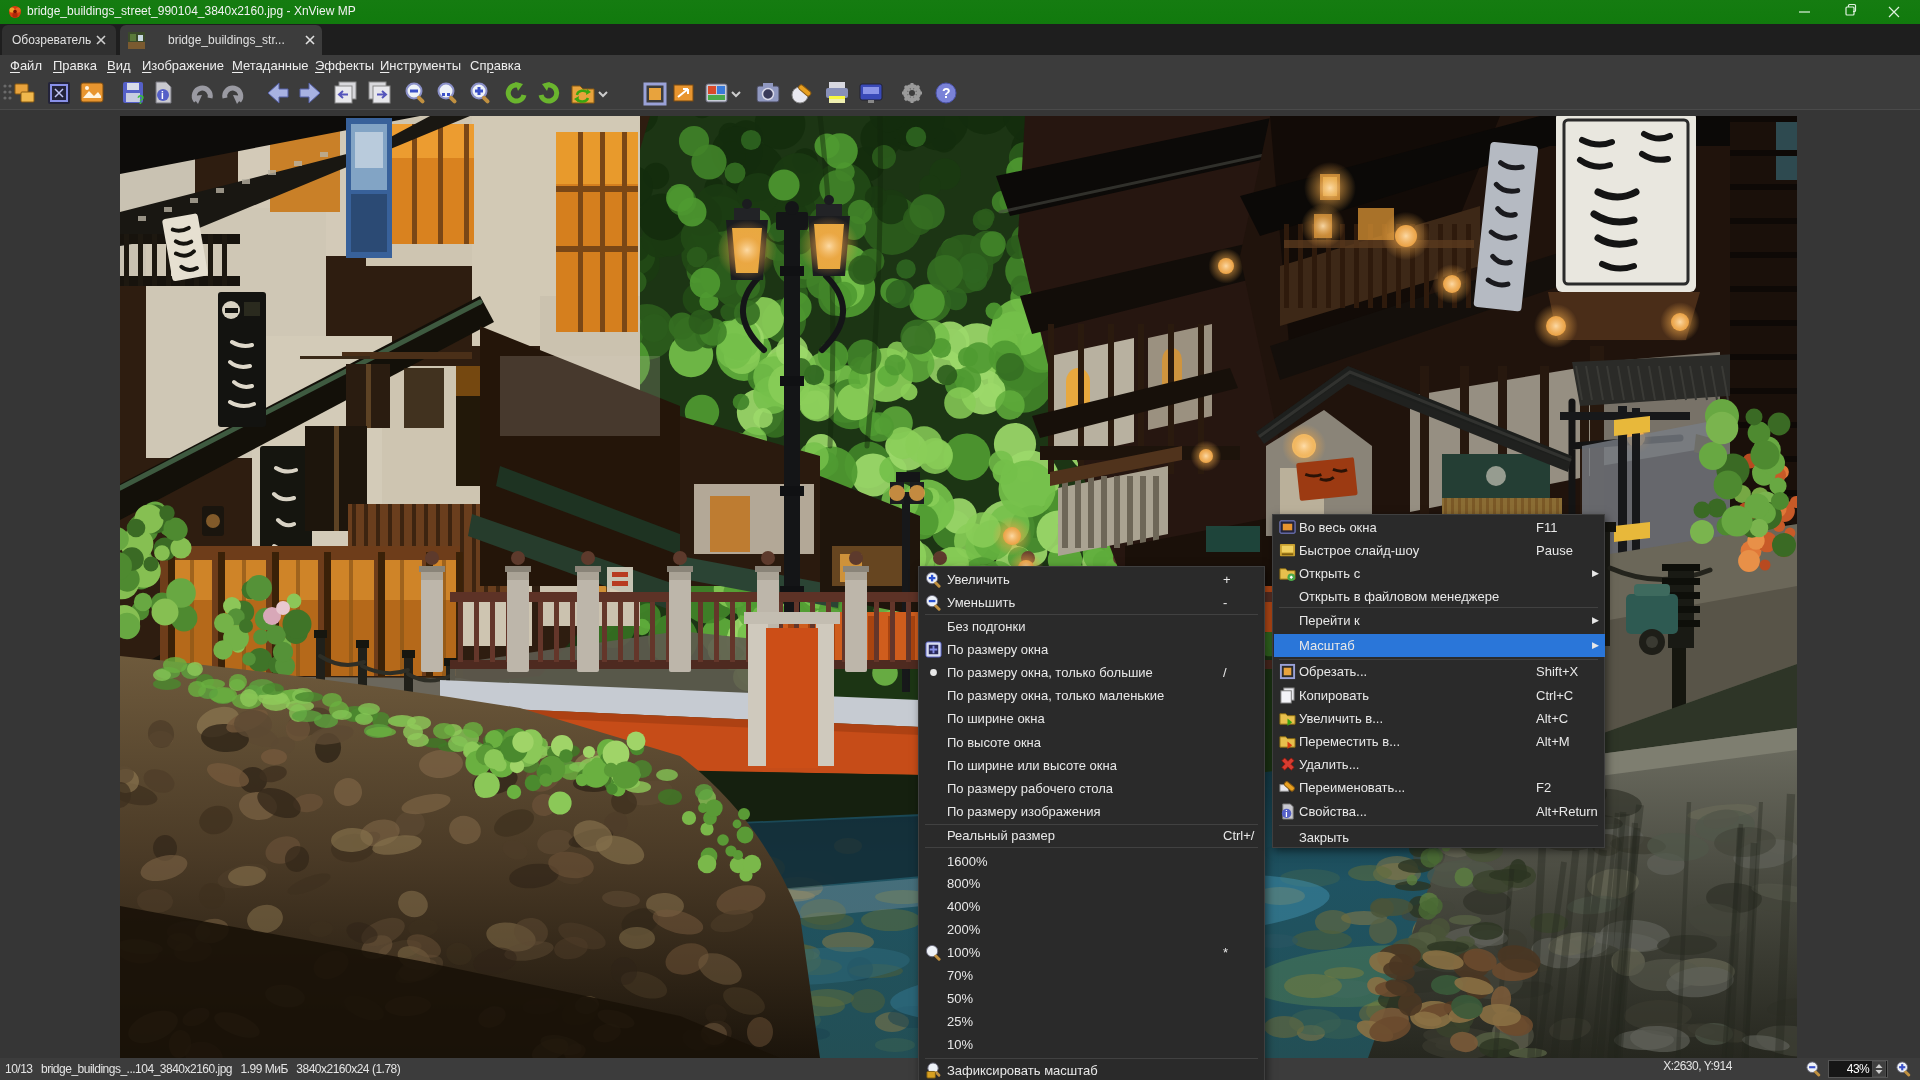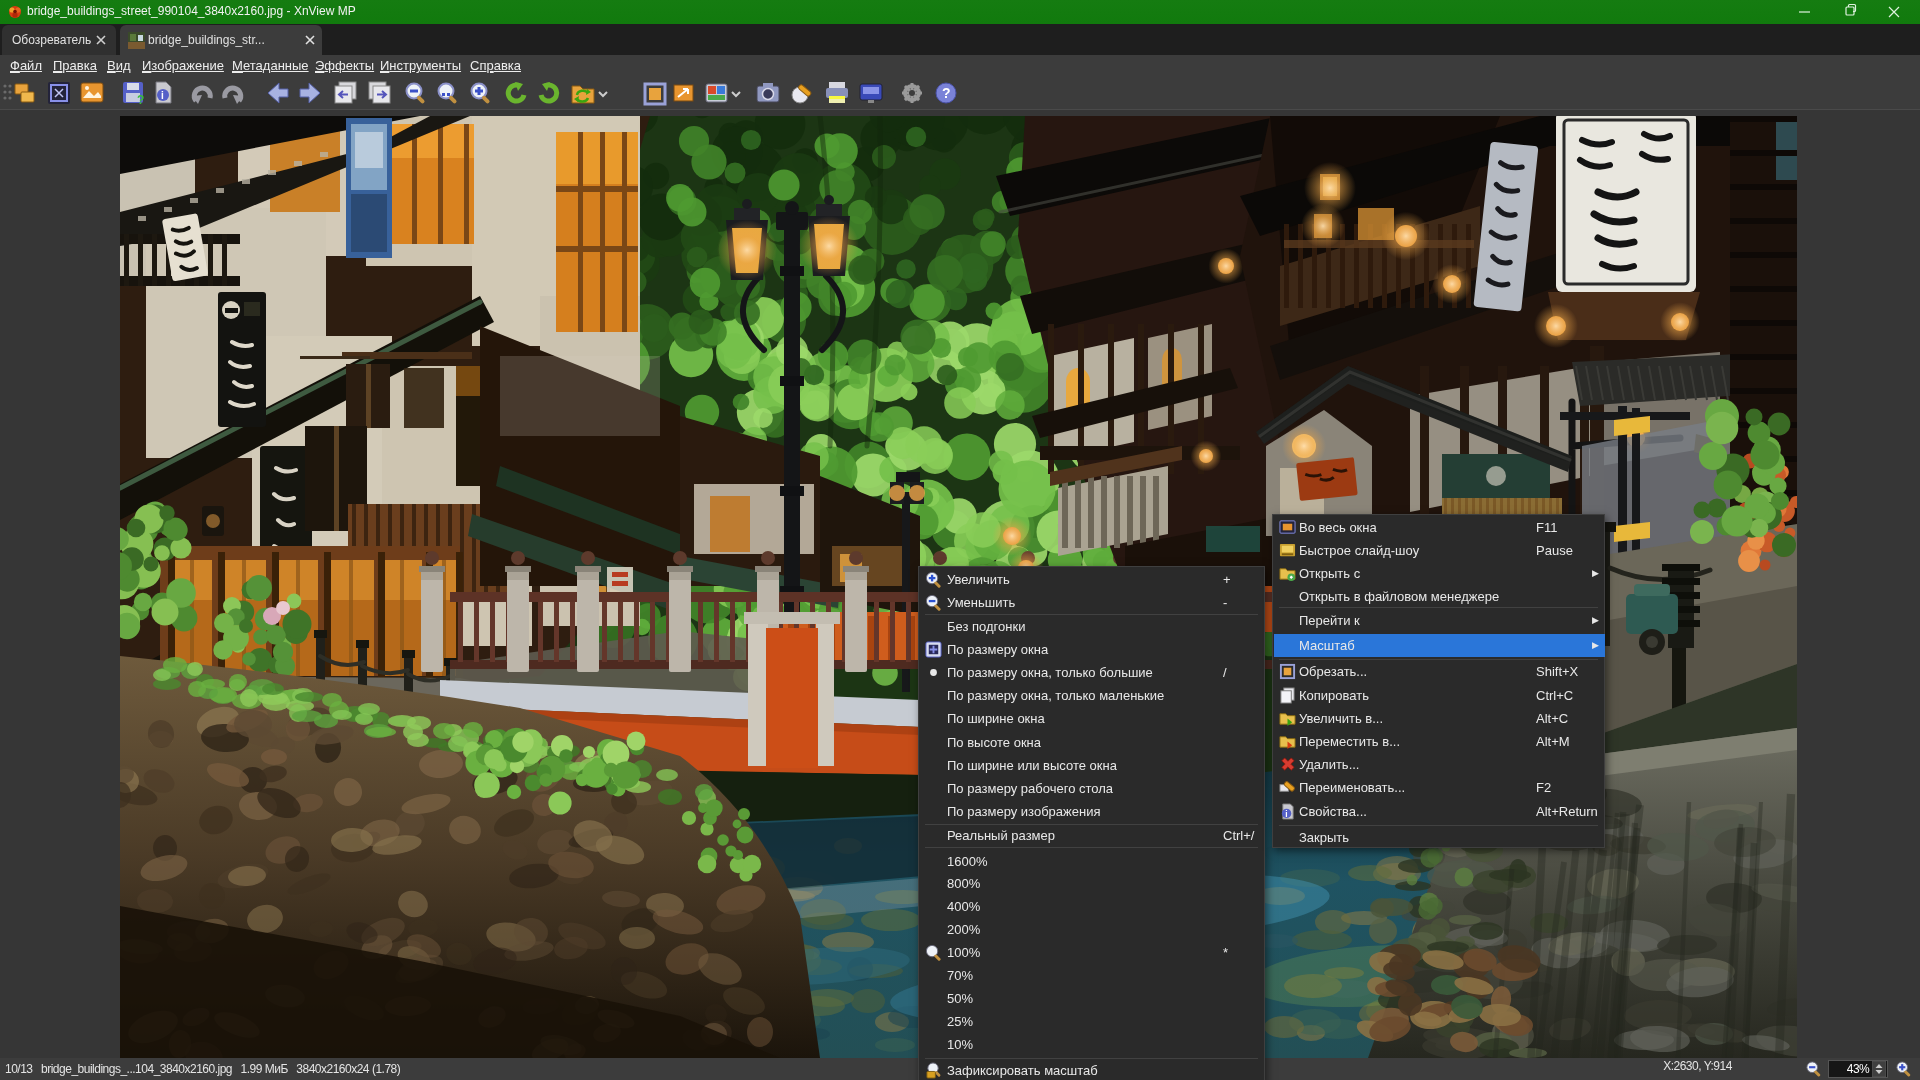--- a/index.html
+++ b/index.html
@@ -1,21 +1,21 @@
 <!DOCTYPE html>
 <html><head><meta charset="utf-8"><style>
 *{margin:0;padding:0;box-sizing:border-box;}
 html,body{width:1920px;height:1080px;overflow:hidden;background:#363636;font-family:"Liberation Sans",sans-serif;}
 .abs{position:absolute;}
 #titlebar{position:absolute;left:0;top:0;width:1920px;height:24px;background:linear-gradient(#157c11,#117a0d);color:#f2f2f2;font-size:12px;}
 #titletext{position:absolute;left:27px;top:4px;}
 #tabbar{position:absolute;left:0;top:24px;width:1920px;height:31px;background:#1e1e1e;}
 .tab{position:absolute;top:1px;height:30px;border-radius:6px 6px 0 0;font-size:12px;color:#e0e0e0;}
 #menubar{position:absolute;left:0;top:55px;width:1920px;height:23px;background:#3c3c3c;color:#eee;font-size:13px;}
-#menubar span.mi{position:absolute;top:3px;text-decoration:underline;}
+#menubar span.mi{position:absolute;top:3px;}
 #toolbar{position:absolute;left:0;top:78px;width:1920px;height:32px;background:#3c3c3c;border-bottom:1px solid #4a4a4a;}
 #canvas{position:absolute;left:0;top:111px;width:1920px;height:947px;background:#363636;}
 #photo{position:absolute;left:120px;top:5px;width:1677px;height:942px;overflow:hidden;}
 #statusbar{position:absolute;left:0;top:1058px;width:1920px;height:22px;background:#3c3c3c;color:#e4e4e4;font-size:12px;letter-spacing:-0.5px;}
 .menu{position:absolute;background:#2a2a2a;border:1px solid #3f3f3f;box-shadow:2px 3px 8px rgba(0,0,0,0.5);color:#e8e8e8;font-size:14px;}
 .mrow{position:absolute;left:1px;white-space:nowrap;}
 .msep{position:absolute;left:6px;height:1px;background:#414141;}
 u{text-decoration:underline;text-underline-offset:2px;}
 </style></head><body>
 
@@ -42,21 +42,21 @@
         <path d="M2 2 l8 8 M10 2 l-8 8"></path>
       </svg>
 </div>
 <div class="tab" style="left:120px;width:202px;background:#3c3c3c;height:31px;border-radius:6px 6px 0 0;">
  <svg class="abs" style="left:8px;top:7px" width="17" height="17" viewBox="0 0 17 17">
         <rect width="17" height="17" fill="#3a4a2a"></rect>
         <rect x="0" y="10" width="17" height="7" fill="#7a5a30"></rect>
         <rect x="2" y="2" width="6" height="7" fill="#5a7a3a"></rect>
         <rect x="10" y="3" width="5" height="6" fill="#c8d8e0"></rect>
       </svg>
- <span style="position:absolute;left:28px;top:8px;">bridge_buildings_str...</span>
+ <span style="position:absolute;left:48px;top:8px;">bridge_buildings_str...</span>
  <svg class="abs" style="left:184px;top:9px" width="12" height="12" viewBox="0 0 12 12" stroke="#e0e0e0" stroke-width="1.6">
         <path d="M2 2 l8 8 M10 2 l-8 8"></path>
       </svg>
 </div>
 </div>
 <div id="menubar">
     <span class="mi" style="left:10px"><u>Ф</u>айл</span>
     <span class="mi" style="left:53px"><u>П</u>равка</span>
     <span class="mi" style="left:107px"><u>В</u>ид</span>
     <span class="mi" style="left:142px"><u>И</u>зображение</span>

